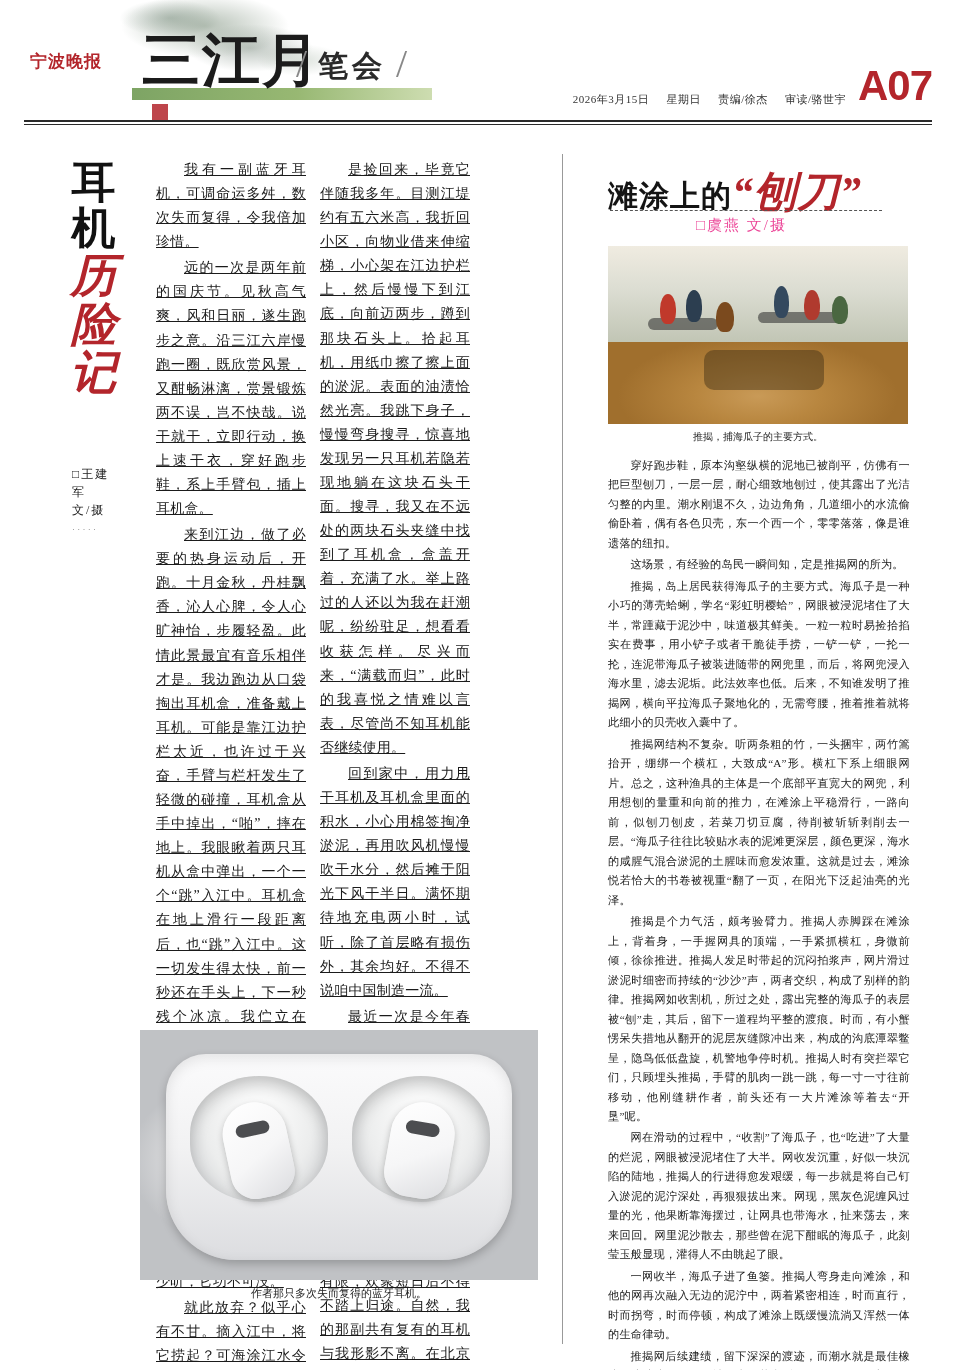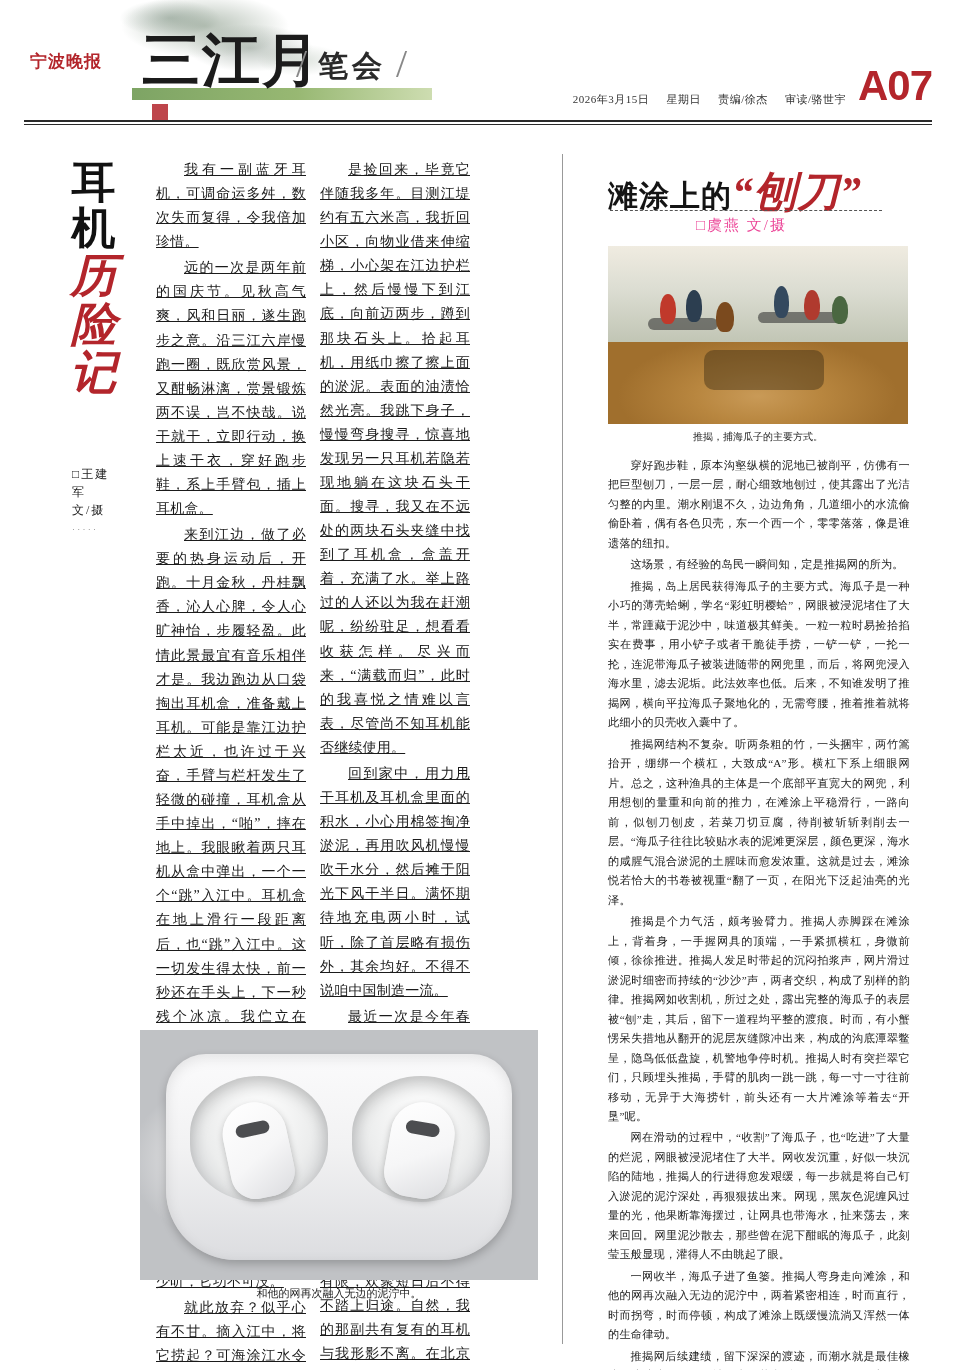--- a/index.html
+++ b/index.html
@@ -387,21 +387,21 @@
         <div class="ap-well l"></div>
         <div class="ap-well r"></div>
         <div class="ap-bud l">
           <div class="ap-grill"></div>
         </div>
         <div class="ap-bud r">
           <div class="ap-grill"></div>
         </div>
       </div>
     </div>
-    <div class="photo-caption">和他的网再次融入无边的泥泞中。</div>
+    <div class="photo-caption">作者那只多次失而复得的蓝牙耳机。</div>
   </div>
 
   <div class="right-zone">
     <div class="r-title">
       <span>滩涂上的</span><span class="red">“刨刀”</span>
     </div>
     <div class="r-dashline"></div>
     <div class="r-byline">
       <span>□虞燕</span>
       <span>文/摄</span>
@@ -419,19 +419,19 @@
       <div class="rp-fig" style="left:224px; top:50px; width:16px; height:28px; background:#4a6741;"></div>
       <div class="rp-boat" style="left:96px; top:104px; width:120px; height:40px; border-radius:10px; background:rgba(60,45,20,.45);"></div>
     </div>
     <div class="r-photo-cap">推揭，捕海瓜子的主要方式。</div>
 
     <div class="rcol" id="rcol">
         <p>穿好跑步鞋，原本沟壑纵横的泥地已被削平，仿佛有一把巨型刨刀，一层一层，耐心细致地刨过，使其露出了光洁匀整的内里。潮水刚退不久，边边角角，几道细小的水流偷偷卧着，偶有各色贝壳，东一个西一个，零零落落，像是谁遗落的纽扣。</p>
         <p>这场景，有经验的岛民一瞬间知，定是推揭网的所为。</p>
         <p>推揭，岛上居民获得海瓜子的主要方式。海瓜子是一种小巧的薄壳蛤蜊，学名“彩虹明樱蛤”，网眼被浸泥堵住了大半，常踵藏于泥沙中，味道极其鲜美。一粒一粒时易捡拾掐实在费事，用小铲子或者干脆徒手捞，一铲一铲，一抡一抡，连泥带海瓜子被装进随带的网兜里，而后，将网兜浸入海水里，滤去泥垢。此法效率也低。后来，不知谁发明了推揭网，横向平拉海瓜子聚地化的，无需弯腰，推着推着就将此细小的贝壳收入囊中了。</p>
         <p>推揭网结构不复杂。听两条粗的竹，一头捆牢，两竹篙抬开，绷绑一个横杠，大致成“A”形。横杠下系上细眼网片。总之，这种渔具的主体是一个底部平直宽大的网兜，利用想刨的量重和向前的推力，在滩涂上平稳滑行，一路向前，似刨刀刨皮，若菜刀切豆腐，待削被斩斩剥削去一层。“海瓜子往往比较贴水表的泥滩更深层，颜色更深，海水的咸腥气混合淤泥的土腥味而愈发浓重。这就是过去，滩涂悦若恰大的书卷被视重“翻了一页，在阳光下泛起油亮的光泽。</p>
-        <p>推揭是个力气活，颇考验臂力。推揭人赤脚踩在滩涂上，背着身，一手握网具的顶端，一手紧抓横杠，身微前倾，徐徐推进。推揭人发足时带起的沉闷拍浆声，网片滑过淤泥时细密而持续的“沙沙”声，两者交织，构成了别样的韵律。推揭网如收割机，所过之处，露出完整的海瓜子的表层被“刨”走，其后，留下一道程均平整的渡痕。时而，有小蟹愣呆失措地从翻开的泥层灰缝隙冲出来，构成的沟底潭翠鳖呈，隐鸟低低盘旋，机警地争停时机。推揭人时有突拦翠它们，只顾埋头推揭，手臂的肌肉一跳一跳，每一寸一寸往前移动，无异于大海捞针，前头还有一大片滩涂等着去“开垦”呢。</p>
+        <p>推揭是个力气活，颇考验臂力。推揭人赤脚踩在滩涂上，背着身，一手握网具的顶端，一手紧抓横杠，身微前倾，徐徐推进。推揭人发足时带起的沉闷拍浆声，网片滑过淤泥时细密而持续的“沙沙”声，两者交织，构成了别样的韵律。推揭网如收割机，所过之处，露出完整的海瓜子的表层被“刨”走，其后，留下一道程均平整的渡痕。时而，有小蟹愣呆失措地从翻开的泥层灰缝隙冲出来，构成的沟底潭翠鳖呈，隐鸟低低盘旋，机警地争停时机。推揭人时有突拦翠它们，只顾埋头推揭，手臂的肌肉一跳一跳，每一寸一寸往前移动，他刚缝耕作者，前头还有一大片滩涂等着去“开垦”呢。</p>
         <p>网在滑动的过程中，“收割”了海瓜子，也“吃进”了大量的烂泥，网眼被浸泥堵住了大半。网收发沉重，好似一块沉陷的陆地，推揭人的行进得愈发艰缓，每一步就是将自己钉入淤泥的泥泞深处，再狠狠拔出来。网现，黑灰色泥缠风过量的光，他果断靠海摆过，让网具也带海水，扯来荡去，来来回回。网里泥沙散去，那些曾在泥下酣眠的海瓜子，此刻莹玉般显现，灌得人不由眺起了眼。</p>
         <p>一网收半，海瓜子进了鱼篓。推揭人弯身走向滩涂，和他的网再次融入无边的泥泞中，两着紧密相连，时而直行，时而拐弯，时而停顿，构成了滩涂上既缓慢流淌又浑然一体的生命律动。</p>
         <p>推揭网后续建绩，留下深深的渡迹，而潮水就是最佳橡擦，这渡迹不久便会被抹去，落潮后，又会是焕然一新的滩涂。就如同在时间的泥板上无数次刻下字来，又被无数次磨掉。周而复始。人与网的合作似乎是一种书写？书写于存在与消逝、瞬间与永恒的无声史诗。</p>
       </div>
   </div>
 </div>
 
 </body></html>

